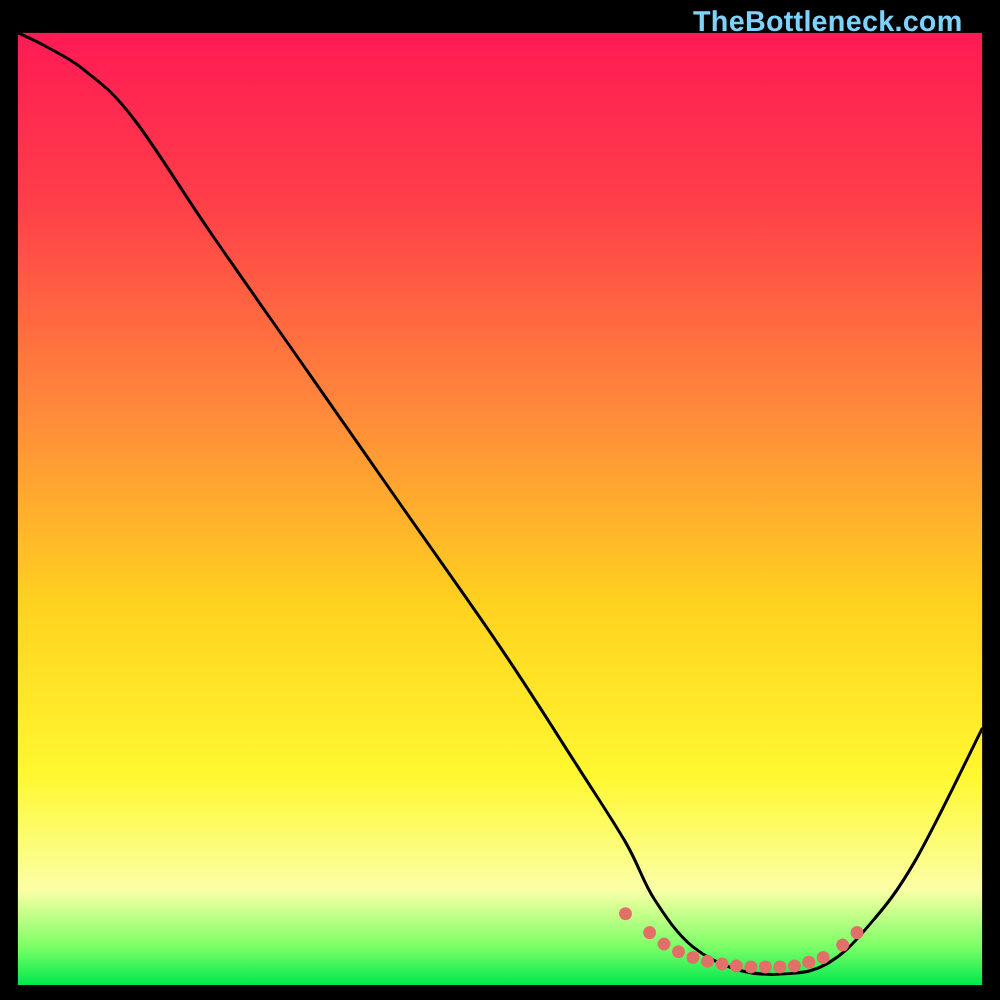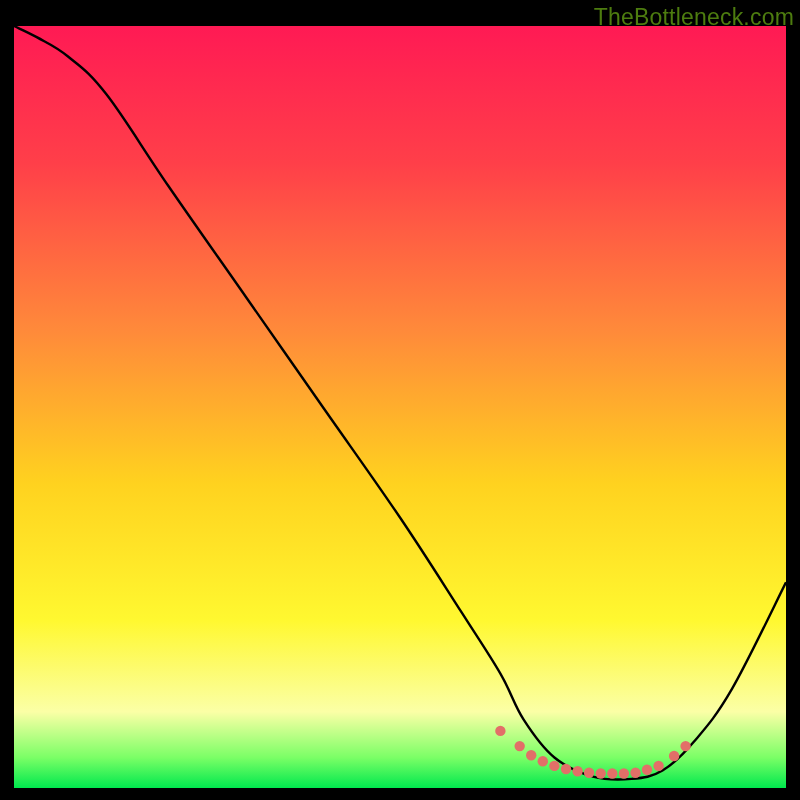--- a/index.html
+++ b/index.html
@@ -1,18 +1,18 @@
 <!DOCTYPE html>
 <html><head>
 <meta charset="utf-8">
 <style>
   html,body{margin:0;padding:0;width:800px;height:800px;background:#000;overflow:hidden;font-family:Arial,Helvetica,sans-serif}
   .frame{position:absolute;left:14px;top:26px;width:772px;height:762px;background:#000}
   .plot{position:absolute;left:0;top:0;width:772px;height:762px;overflow:hidden}
-  .watermark{position:absolute;top:4px;right:6px;color:#4d7c0f;font-size:23px;font-weight:normal;letter-spacing:0.2px}
+  .watermark{position:absolute;top:4px;right:30px;color:#7dd3fc;font-size:23px;font-weight:bold;letter-spacing:0.2px}
   svg{display:block}
 </style>
 </head>
 <body>
 
 <div class="watermark">TheBottleneck.com</div>
 
 <div class="frame">
   <div class="plot">
     <svg id="chart-svg" width="772" height="762" viewBox="0 0 772 762" preserveAspectRatio="none">

